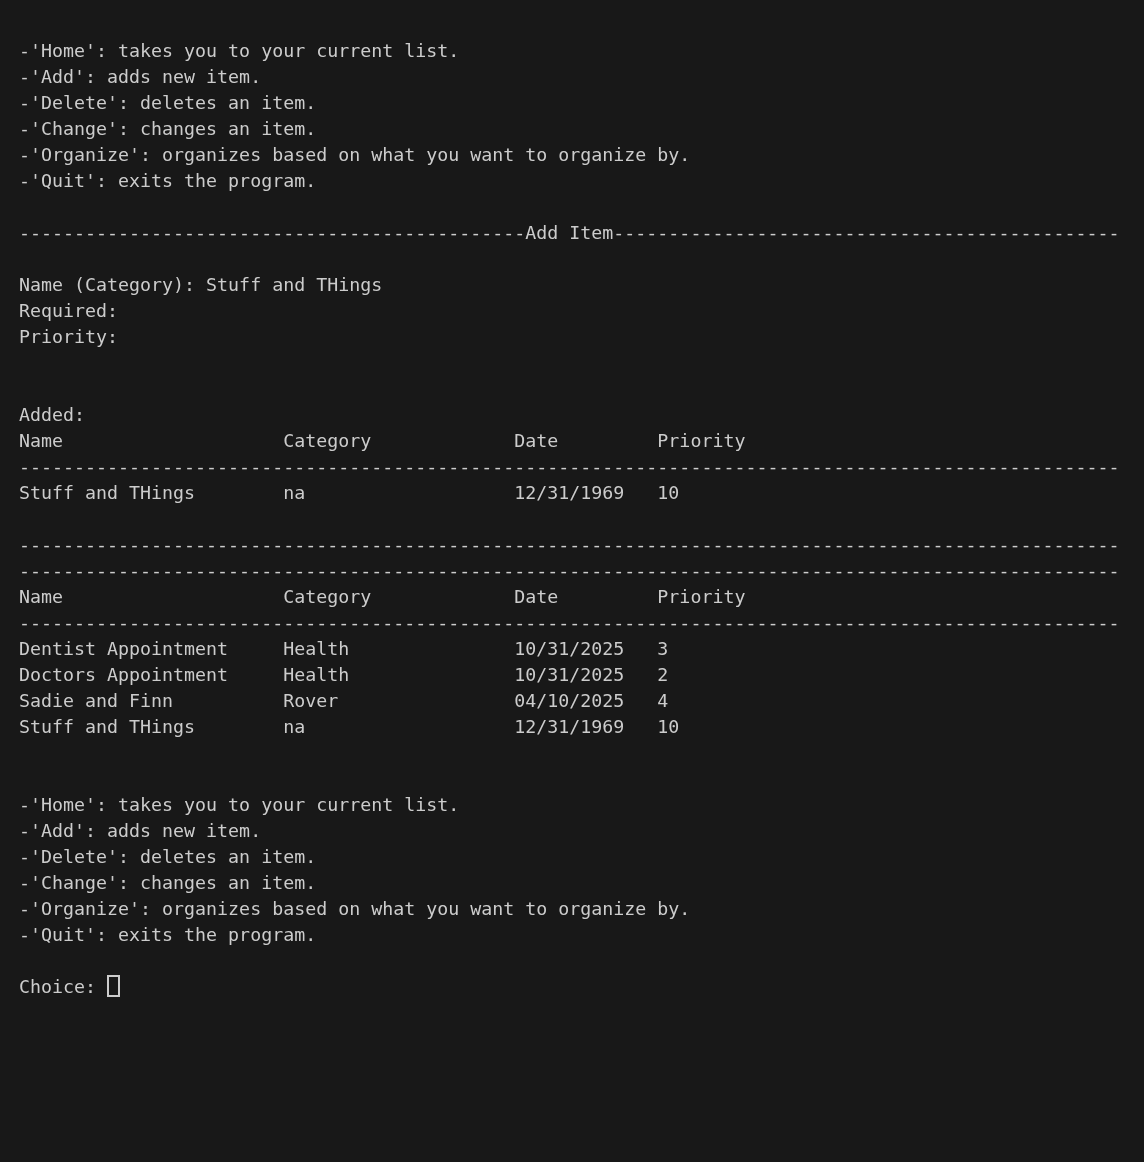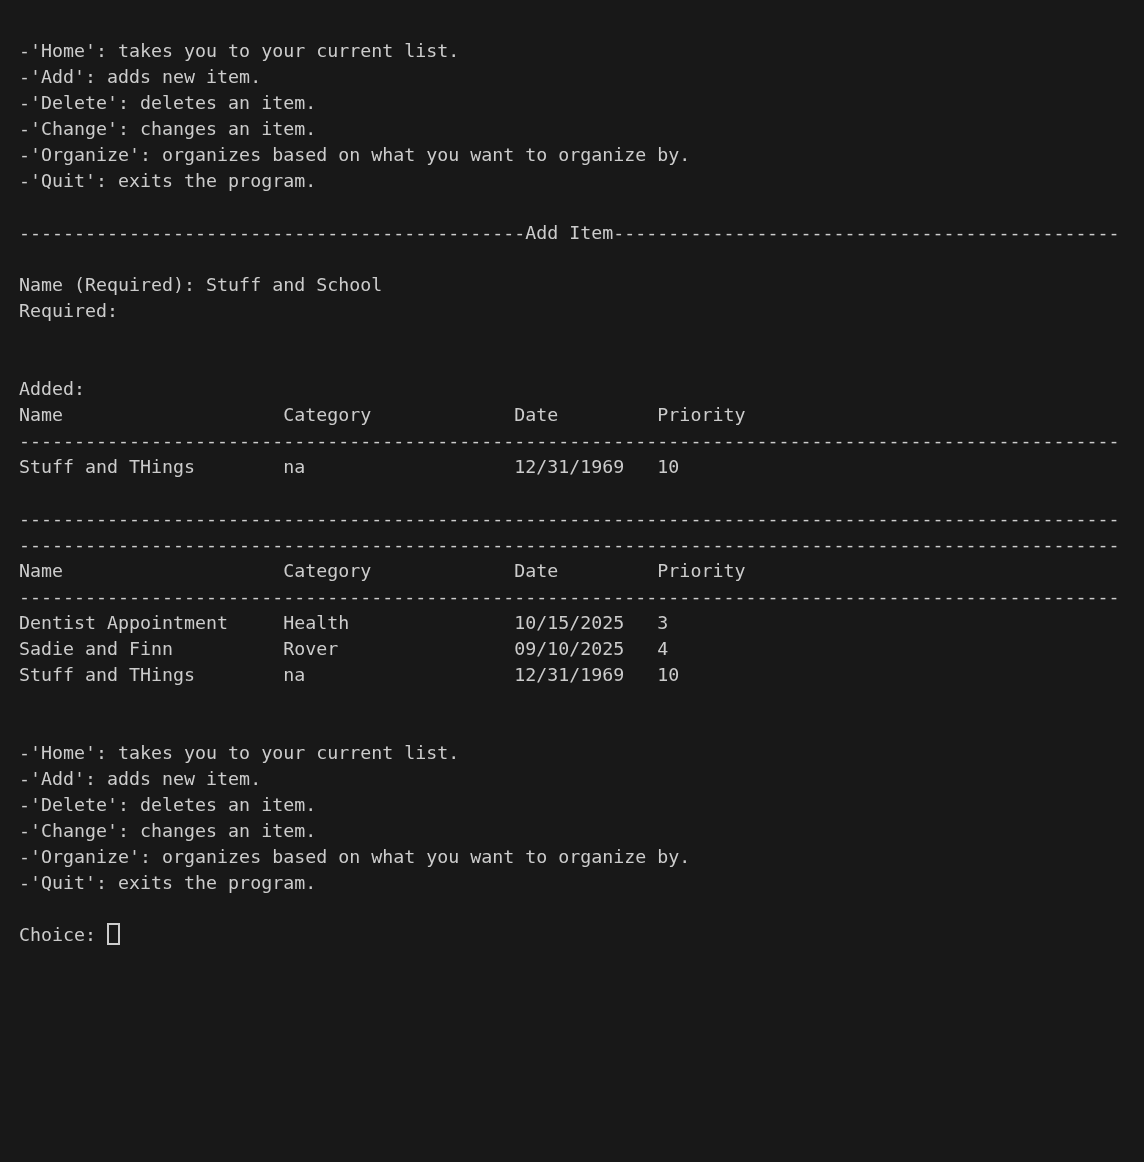--- a/index.html
+++ b/index.html
@@ -51,44 +51,46 @@
       <div class="line">-'Quit': exits the program.</div>
     </section>
 
   <div class="line"></div>
 
 
   <div class="line">----------------------------------------------Add Item----------------------------------------------</div>
 
   <div class="line"></div>
 
-  <div class="line">Name (Required): Stuff and School</div>
+  <div class="line">Name (Category): Stuff and THings</div>
   <div class="line">Required:</div>
+  <div class="line">Priority:</div>
 
   <div class="line"></div>
   <div class="line"></div>
 
   <div class="line">Added:</div>
   <div class="line">Name                    Category             Date         Priority</div>
   <div class="line">----------------------------------------------------------------------------------------------------</div>
 
   <section class="block">
       <div class="line">Stuff and THings        na                   12/31/1969   10</div>
     </section>
 
   <div class="line"></div>
 
   <div class="line">----------------------------------------------------------------------------------------------------</div>
   <div class="line">----------------------------------------------------------------------------------------------------</div>
   <div class="line">Name                    Category             Date         Priority</div>
   <div class="line">----------------------------------------------------------------------------------------------------</div>
 
   <section class="block">
-      <div class="line">Dentist Appointment     Health               10/15/2025   3</div>
-      <div class="line">Sadie and Finn          Rover                09/10/2025   4</div>
+      <div class="line">Dentist Appointment     Health               10/31/2025   3</div>
+      <div class="line">Doctors Appointment     Health               10/31/2025   2</div>
+      <div class="line">Sadie and Finn          Rover                04/10/2025   4</div>
       <div class="line">Stuff and THings        na                   12/31/1969   10</div>
     </section>
 
   <div class="line"></div>
   <div class="line"></div>
 
   <section class="block">
       <div class="line">-'Home': takes you to your current list.</div>
       <div class="line">-'Add': adds new item.</div>
       <div class="line">-'Delete': deletes an item.</div>

